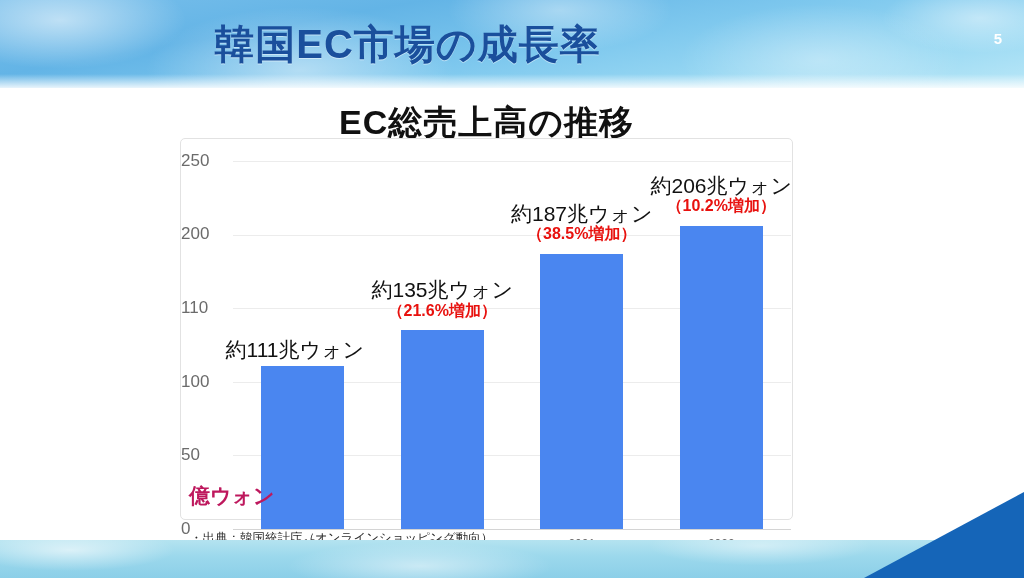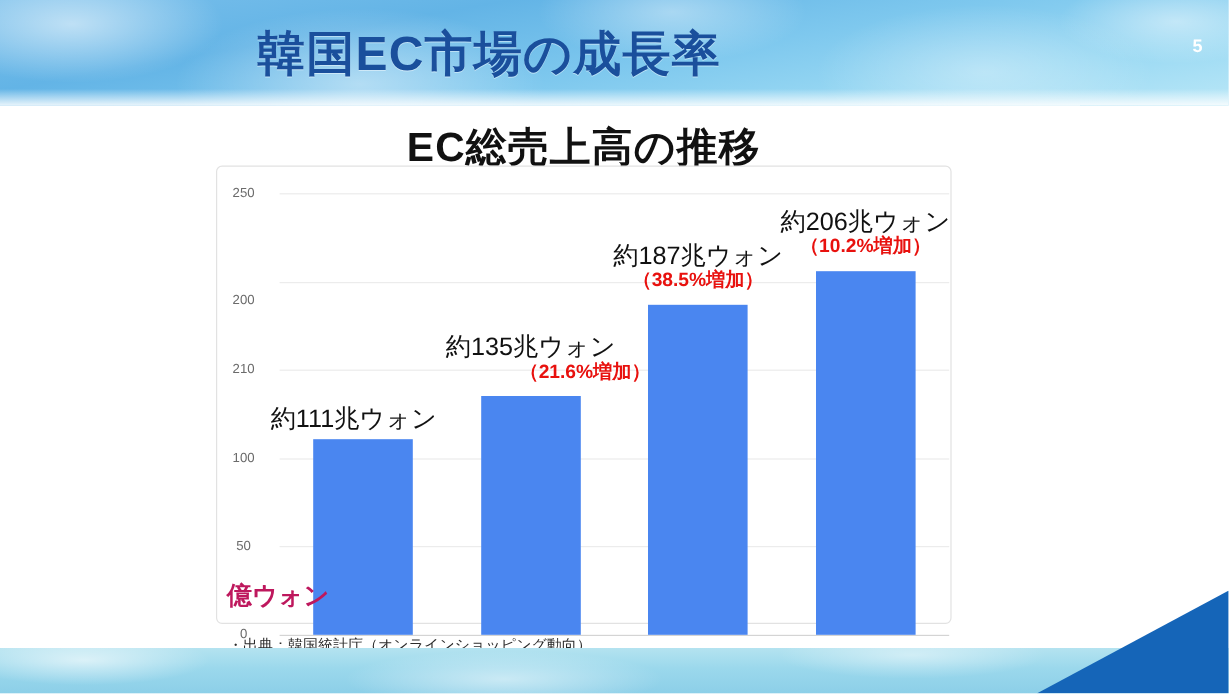--- a/index.html
+++ b/index.html
@@ -48,22 +48,22 @@
   
   #chart-card {
     position:absolute; left:180px; top:50px; width:613px; height:382px;
     background:#fff; border:1px solid #e2e2e2; border-radius:5px;
   }
 
   
   .gridline { position:absolute; left:52px; width:558px; height:1px; background:#ececec; }
   .gridline.zero { background:#d4d4d4; }
   .ytick {
-    position:absolute; left:0; width:44px; text-align:center;
-    font-size:11px; color:#6b6b6b; transform:translateY(-50%);
+    position:absolute; left:0; width:44px; text-align:left;
+    font-size:17px; color:#6b6b6b; transform:translateY(-50%);
   }
 
   .bar {
     position:absolute; bottom:62px; width:83px;
     background:#4a86f0;
   }
 
   .xtick {
     position:absolute; bottom:42px; width:110px; text-align:center;
     font-size:12px; color:#6b6b6b;
@@ -126,22 +126,22 @@
         <div class="gridline" style="top: 316.4px;"></div>
         <div class="gridline" style="top: 242.8px;"></div>
         <div class="gridline" style="top: 169.2px;"></div>
         <div class="gridline" style="top: 95.6px;"></div>
         <div class="gridline" style="top: 22px;"></div>
       </div>
     <div id="ytick-layer">
         <div class="ytick" style="top: 390px;">0</div>
         <div class="ytick" style="top: 316.4px;">50</div>
         <div class="ytick" style="top: 242.8px;">100</div>
-        <div class="ytick" style="top: 169.2px;">210</div>
-        <div class="ytick" style="top: 111px;">200</div>
+        <div class="ytick" style="top: 169.2px;">110</div>
+        <div class="ytick" style="top: 95px;">200</div>
         <div class="ytick" style="top: 22px;">250</div>
       </div>
 
     <div id="bars-layer">
         <div class="bar" style="left: 80.25px; top: 226.608px; height: 163.392px; bottom: auto; background: rgb(74, 134, 240);"></div>
         <div class="bar" style="left: 219.75px; top: 191.28px; height: 198.72px; bottom: auto; background: rgb(74, 134, 240);"></div>
         <div class="bar" style="left: 359.25px; top: 114.736px; height: 275.264px; bottom: auto; background: rgb(74, 134, 240);"></div>
         <div class="bar" style="left: 498.75px; top: 86.768px; height: 303.232px; bottom: auto; background: rgb(74, 134, 240);"></div>
       </div>
 
@@ -151,21 +151,21 @@
         <div class="xtick" style="left: 345.75px; bottom: auto; top: 398px;">2021</div>
         <div class="xtick" style="left: 485.25px; bottom: auto; top: 398px;">2022</div>
       </div>
 
     <div id="callout-layer">
         <div class="callout" style="left: 13.75px; top: 198.608px;">
           <span class="amount">約111兆ウォン</span>
         </div>
         <div class="callout" style="left: 161.25px; top: 139.28px;">
           <span class="amount">約135兆ウォン</span>
-          <span class="delta" style="color: rgb(232, 17, 14); text-align: right;">（21.6%増加）</span>
+          <span class="delta" style="color: rgb(232, 17, 14);">（21.6%増加）</span>
         </div>
         <div class="callout" style="left: 300.75px; top: 62.736px;">
           <span class="amount">約187兆ウォン</span>
           <span class="delta" style="color: rgb(232, 17, 14);">（38.5%増加）</span>
         </div>
         <div class="callout" style="left: 440.25px; top: 34.768px;">
           <span class="amount">約206兆ウォン</span>
           <span class="delta" style="color: rgb(232, 17, 14);">（10.2%増加）</span>
         </div>
       </div>

